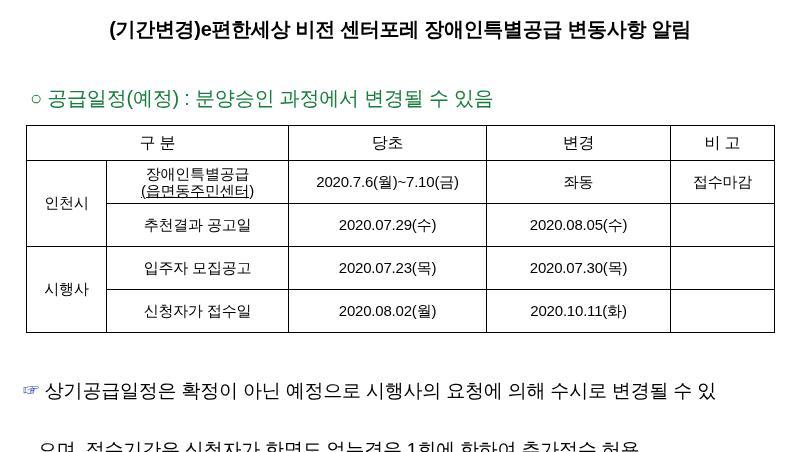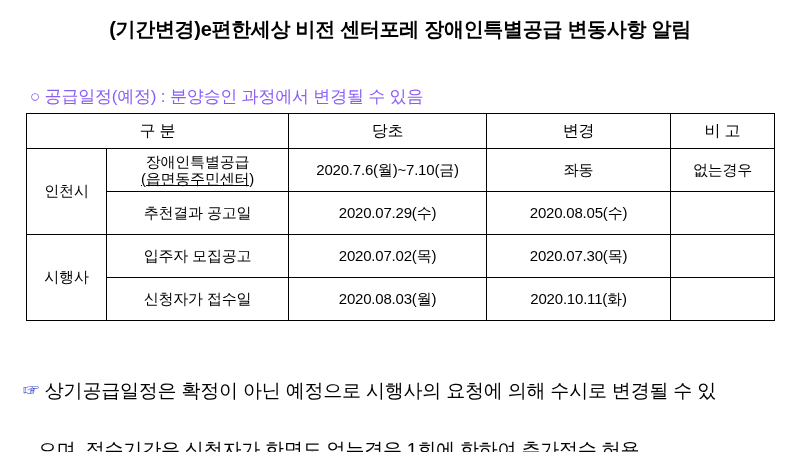--- a/index.html
+++ b/index.html
@@ -30,28 +30,28 @@
     font-size: 20px;
     font-weight: bold;
     letter-spacing: -0.3px;
     color: #000;
     white-space: nowrap;
   }
   .subtitle {
     position: absolute;
     top: 85px;
     left: 30px;
-    font-size: 17px;
+    font-size: 20px;
     letter-spacing: -0.2px;
-    color: #8b5cf6;
+    color: #15803d;
     white-space: nowrap;
   }
   table.supply-table {
     position: absolute;
-    top: 113px;
+    top: 125px;
     left: 26px;
     width: 748px;
     border-collapse: collapse;
     table-layout: fixed;
     font-size: 15px;
     letter-spacing: -0.2px;
     padding-left: 40px;
   }
   table.supply-table td,
   table.supply-table th {
@@ -134,38 +134,38 @@
       <tr class="tall-row">
         <td rowspan="2">인천시</td>
         <td>
           <span class="cell-sub">
             <span class="line1">장애인특별공급</span>
             <span class="line2">(읍면동주민센터)</span>
           </span>
         </td>
         <td>2020.7.6(월)~7.10(금)</td>
         <td>좌동</td>
-        <td class="note-text">없는경우</td>
+        <td class="note-text">접수마감</td>
       </tr>
       <tr>
         <td>추천결과 공고일</td>
         <td>2020.07.29(수)</td>
         <td>2020.08.05(수)</td>
         <td></td>
       </tr>
       <tr>
         <td rowspan="2">시행사</td>
         <td>입주자 모집공고</td>
-        <td>2020.07.02(목)</td>
+        <td>2020.07.23(목)</td>
         <td>2020.07.30(목)</td>
         <td></td>
       </tr>
       <tr>
         <td>신청자가 접수일</td>
-        <td>2020.08.03(월)</td>
+        <td>2020.08.02(월)</td>
         <td>2020.10.11(화)</td>
         <td></td>
       </tr>
     </tbody>
   </table>
 
   <div class="footer-note">
     <span class="marker">☞</span><span>상기공급일정은 확정이 아닌 예정으로 시행사의 요청에 의해 수시로 변경될 수 있</span>
     <span class="footer-line2">으며, 접수기간은 신청자가 한명도 없는경우 1회에 한하여 추가접수 허용</span>
   </div>

